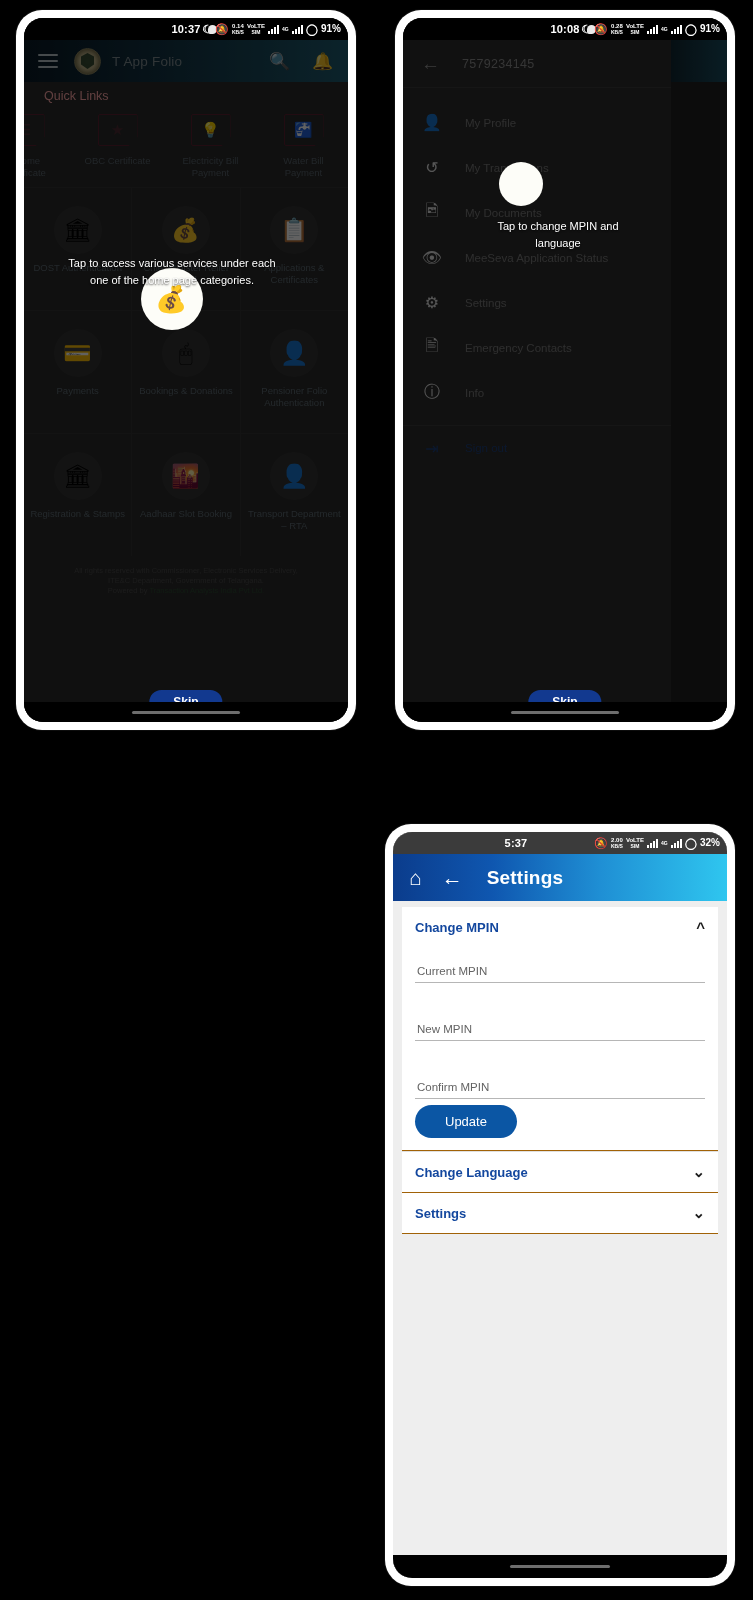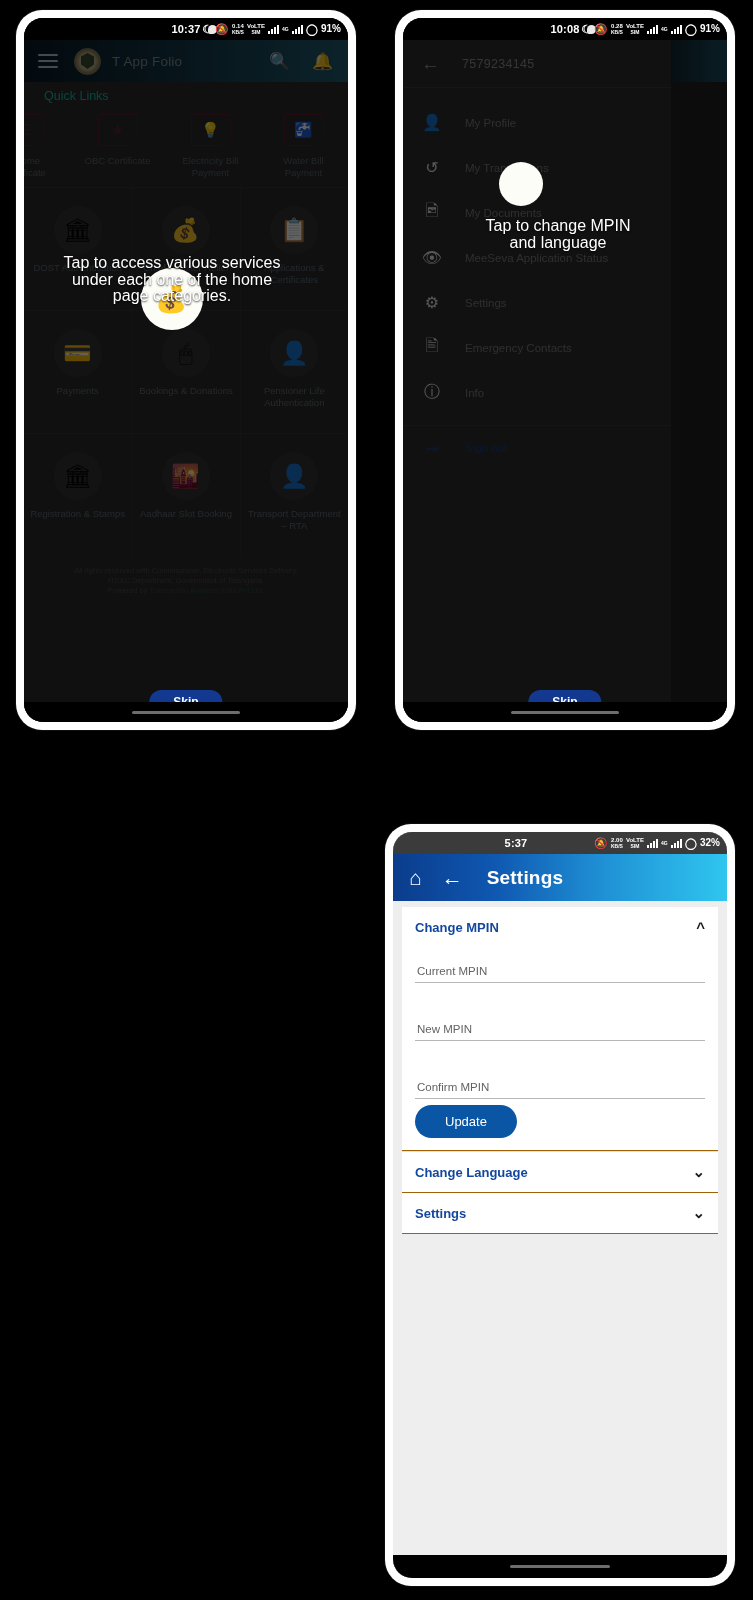--- a/index.html
+++ b/index.html
@@ -84,21 +84,21 @@
   }
   .app-emblem::after {
     content:""; width: 13px; height: 16px;
     background: #1f3a22; clip-path: polygon(50% 0,100% 22%,100% 72%,50% 100%,0 72%,0 22%);
     opacity:.85;
   }
   .app-title { margin-left: 11px; color: #7f8c91; font-size: 13.5px; letter-spacing:.2px; }
   .appbar-actions { margin-left:auto; display:flex; align-items:center; gap: 22px; }
   .ab-ico { color:#5d6a70; font-size:17px; line-height:1; }
 
-  .ql-header { padding: 7px 0 4px 20px; color:#14b8a6; font-size:12.5px; }
+  .ql-header { padding: 7px 0 4px 20px; color:#fca5a5; font-size:12.5px; }
 
   .ql-strip { display:flex; padding: 0 0 8px 0; }
   .ql-item { flex: 0 0 auto; width: 93px; text-align:center; }
   .ql-item:first-child { margin-left: -46px; }
   .ql-icon { height: 46px; display:flex; align-items:center; justify-content:center; }
   .ql-label { color:#58636b; font-size:9.5px; line-height: 12px; margin-top: 2px; }
 
   .doc-ico { width: 40px; height: 32px; position: relative; }
   .doc-ico .sheet {
     position:absolute; inset:0;
@@ -140,21 +140,21 @@
 
   
   .coach-scrim { position:absolute; inset:0; background: rgba(0,0,0,0.62); }
   .coach-hole {
     position:absolute; border-radius:50%;
     background: #fdfdf8;
     display:flex; align-items:center; justify-content:center;
     overflow:hidden;
   }
   .coach-text {
-    position:absolute; color:#fff; font-size:16px; line-height:16.5px; text-align:center;
+    position:absolute; color:#fff; font-size:11px; line-height:16.5px; text-align:center;
     text-shadow: 0 1px 2px rgba(0,0,0,.8);
   }
   .skip-btn {
     position:absolute; left:50%; transform:translateX(-50%);
     background:#12398f; color:#fff;
     font-size:12px; font-weight:bold;
     padding: 5px 24px; border-radius: 16px;
     border:none; cursor:pointer;
   }
 
@@ -330,21 +330,21 @@
               <div class="grid-cell">
                 <div class="gc-circle">💳</div>
                 <div class="gc-label">Payments</div>
               </div>
               <div class="grid-cell">
                 <div class="gc-circle">🖱</div>
                 <div class="gc-label">Bookings &amp; Donations</div>
               </div>
               <div class="grid-cell">
                 <div class="gc-circle">👤</div>
-                <div class="gc-label">Pensioner Life Authentication</div>
+                <div class="gc-label">Pensioner Folio Authentication</div>
               </div>
             </div>
             <div class="grid-row">
               <div class="grid-cell">
                 <div class="gc-circle">🏛</div>
                 <div class="gc-label">Registration &amp; Stamps</div>
               </div>
               <div class="grid-cell">
                 <div class="gc-circle">🌇</div>
                 <div class="gc-label">Aadhaar Slot Booking</div>

